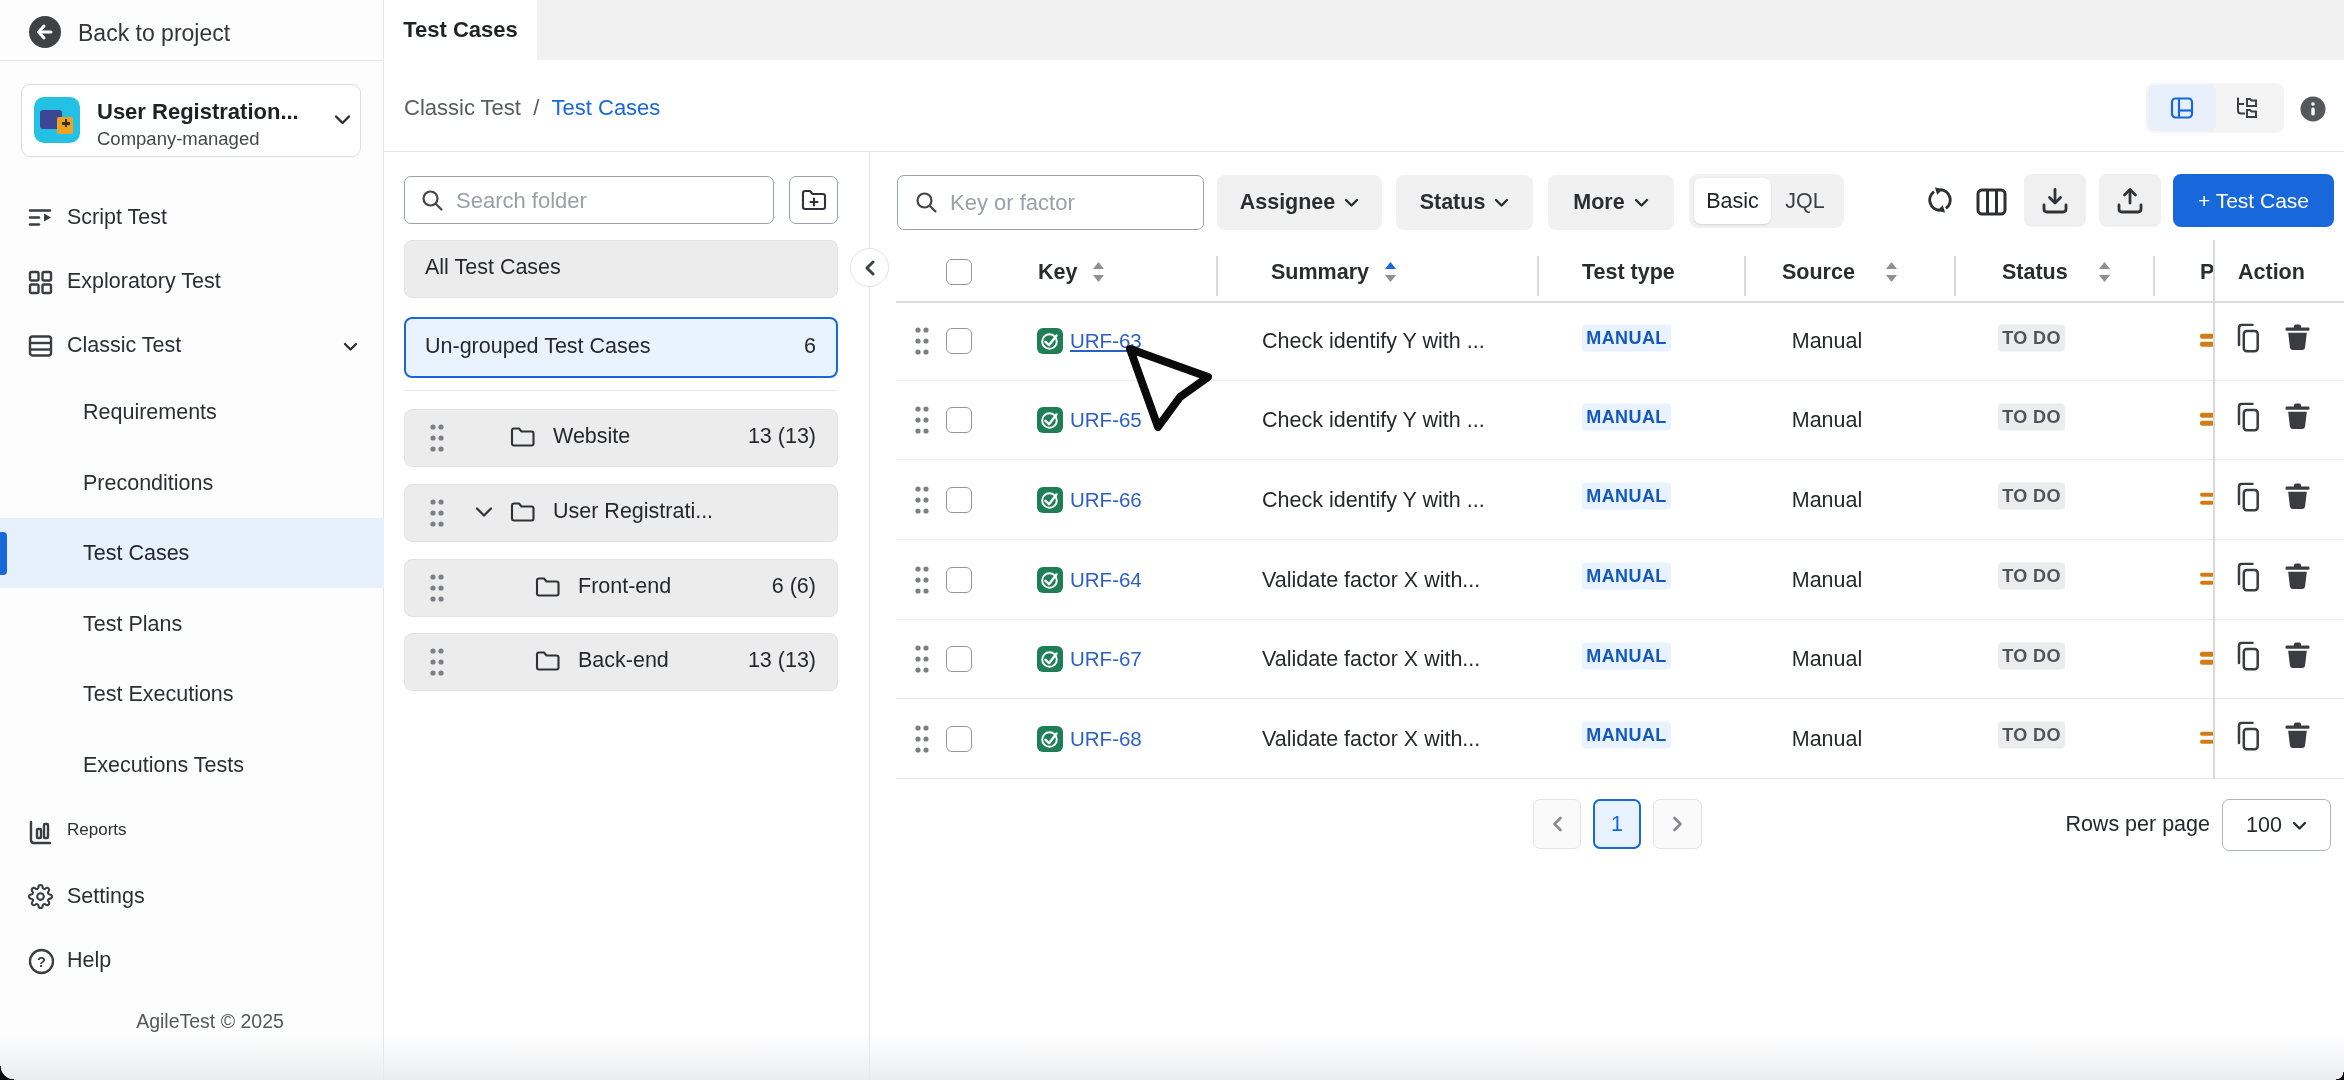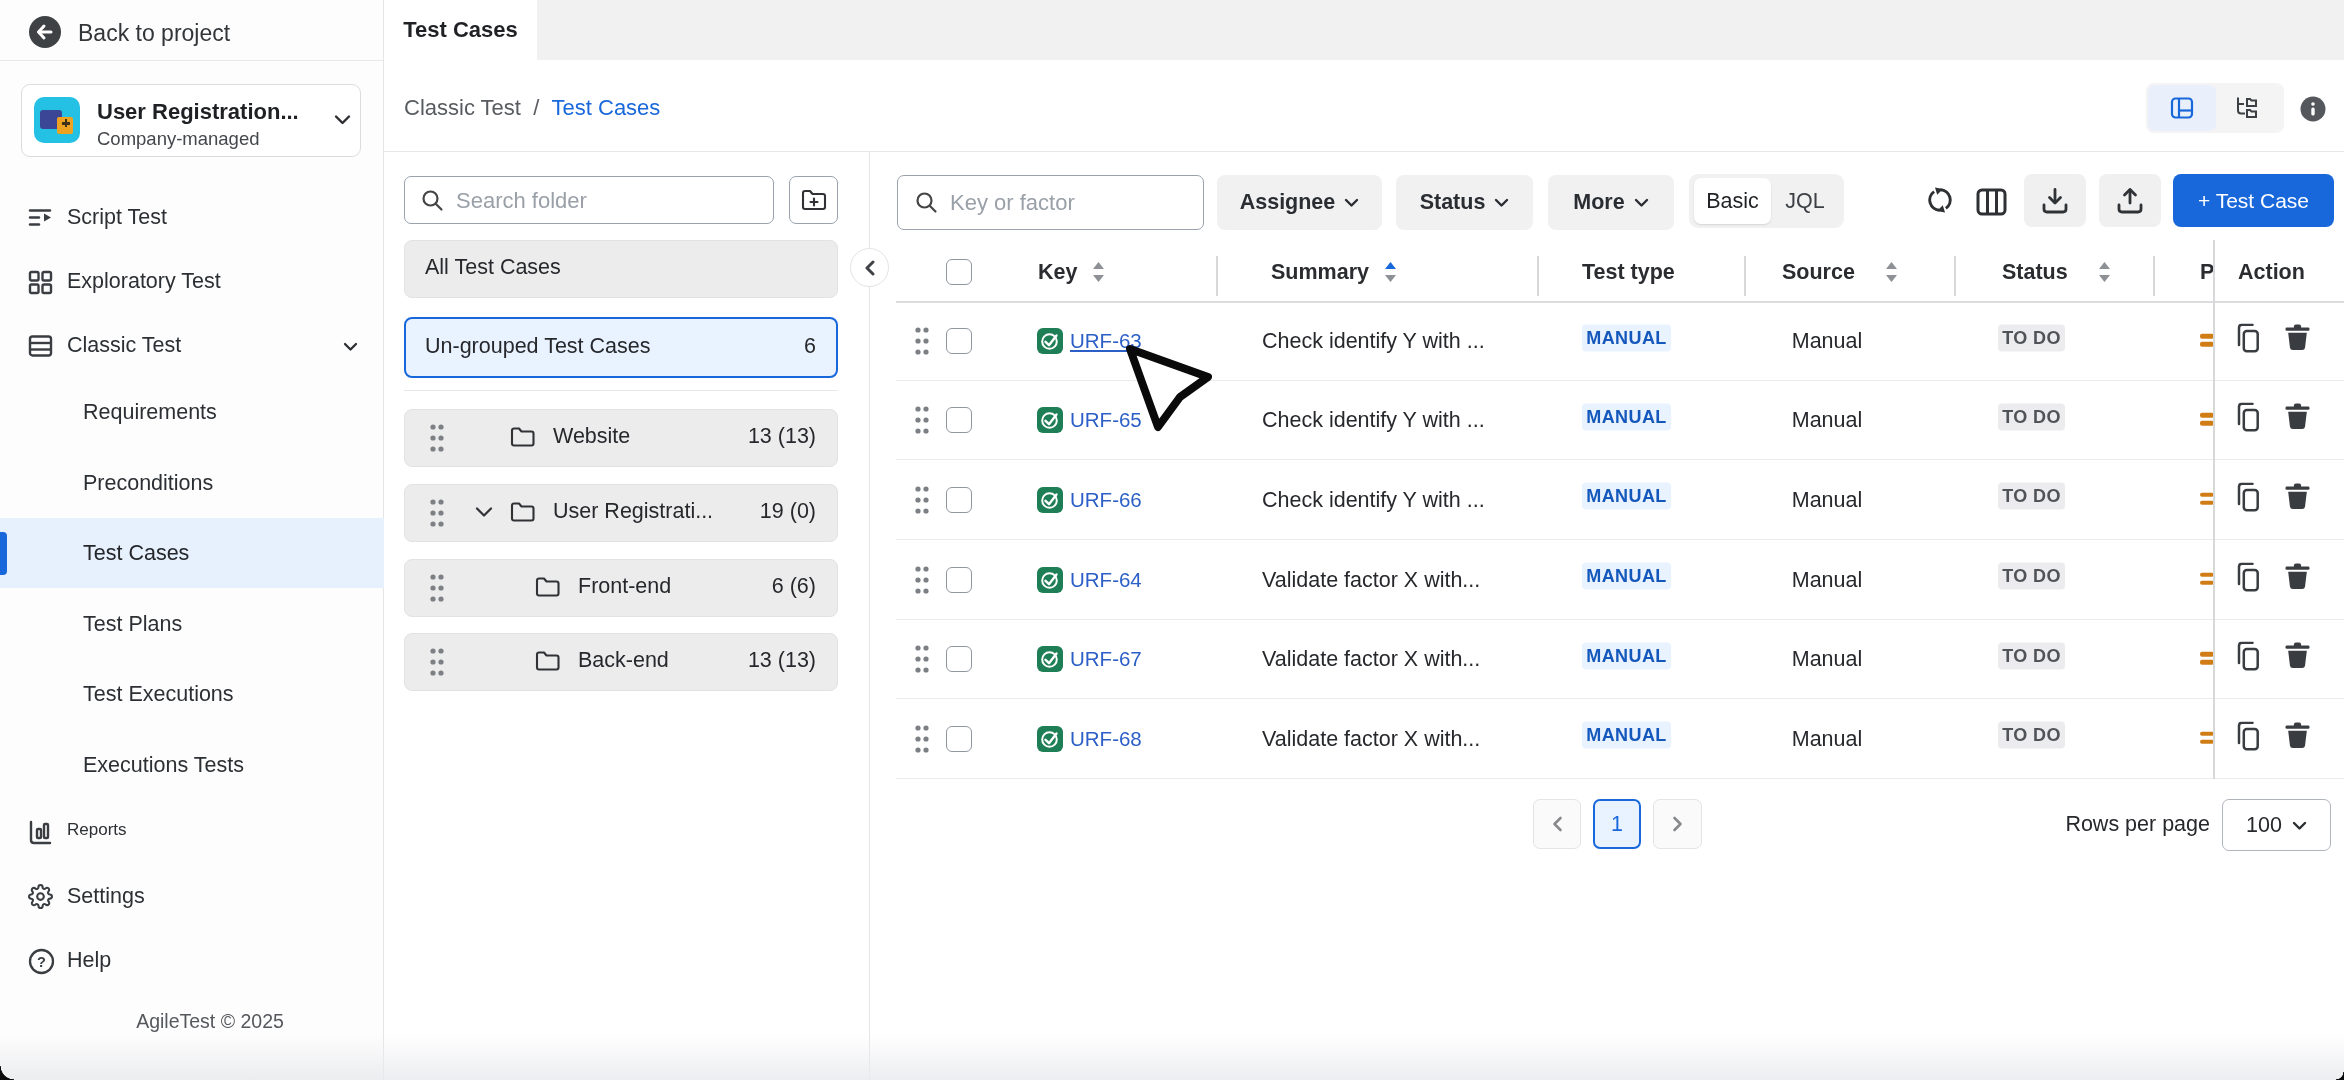--- a/index.html
+++ b/index.html
@@ -206,21 +206,20 @@
     <svg width="18" height="12" viewBox="0 0 18 12" fill="none" stroke="#303236" stroke-width="2.2" stroke-linecap="round" stroke-linejoin="round">
         <polyline points="2,2.5 9,9.5 16,2.5"></polyline>
       </svg>
   </div>
   <div class="abs" style="left:125px; top:349px;">
     <svg width="25" height="22" viewBox="0 0 25 22" fill="none" stroke="#303236" stroke-width="2.1" stroke-linejoin="round">
         <path d="M2 4.5 q0-2 2-2 h5 l2.5 3 H21.5 q2 0 2 2 v10 q0 2-2 2 H4 q-2 0-2-2 Z"></path>
       </svg>
   </div>
   <div class="abs" style="left:168px; top:347px; font-size:21.5px; color:#26282c;">User Registrati...</div>
-  <div class="abs" style="left:19px; top:347px; width:412px; text-align:right; font-size:21.5px; color:#26282c;">19 (0)</div>
 
   <div class="abs" style="left:19px; top:407px; width:434px; height:58px; background:#ececec; border:1px solid #e2e2e2; border-radius:8px;"></div>
   <div class="abs" style="left:45px; top:421px;">
     <svg width="14" height="30" viewBox="0 0 14 30" fill="#7c7f84">
         <circle cx="3" cy="4" r="2.6"></circle>
         <circle cx="11" cy="4" r="2.6"></circle>
         <circle cx="3" cy="15" r="2.6"></circle>
         <circle cx="11" cy="15" r="2.6"></circle>
         <circle cx="3" cy="26" r="2.6"></circle>
         <circle cx="11" cy="26" r="2.6"></circle>

